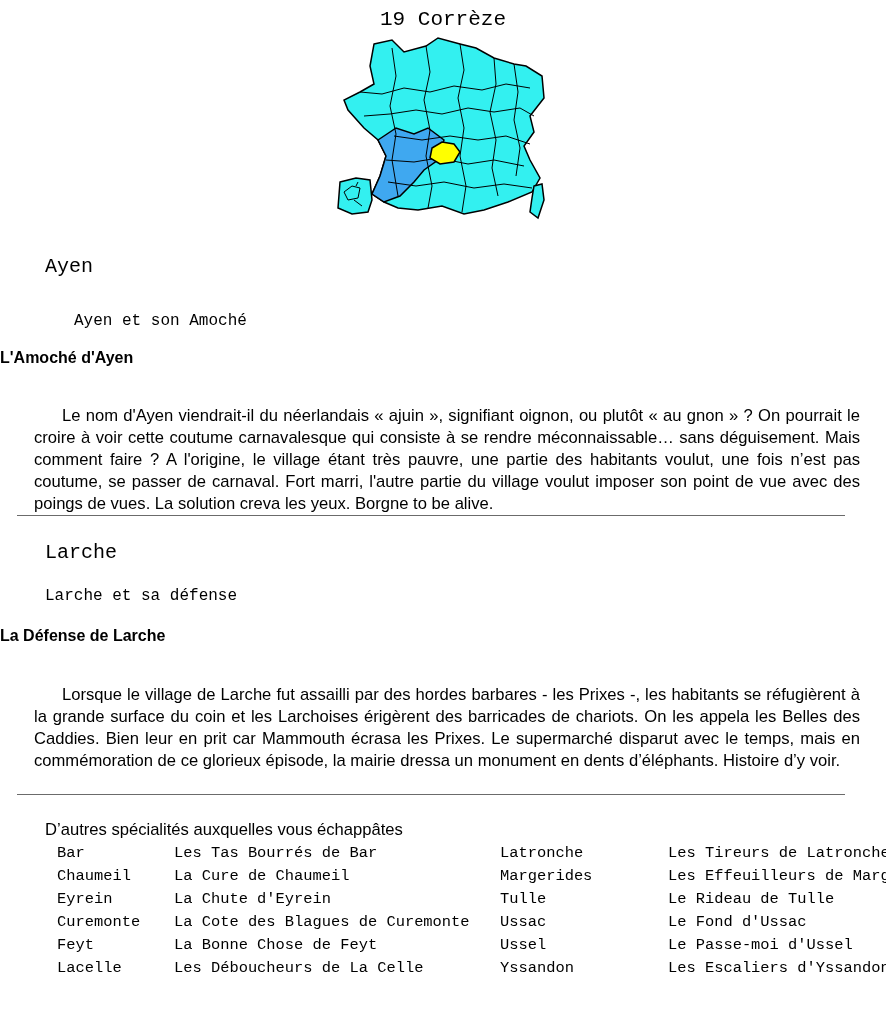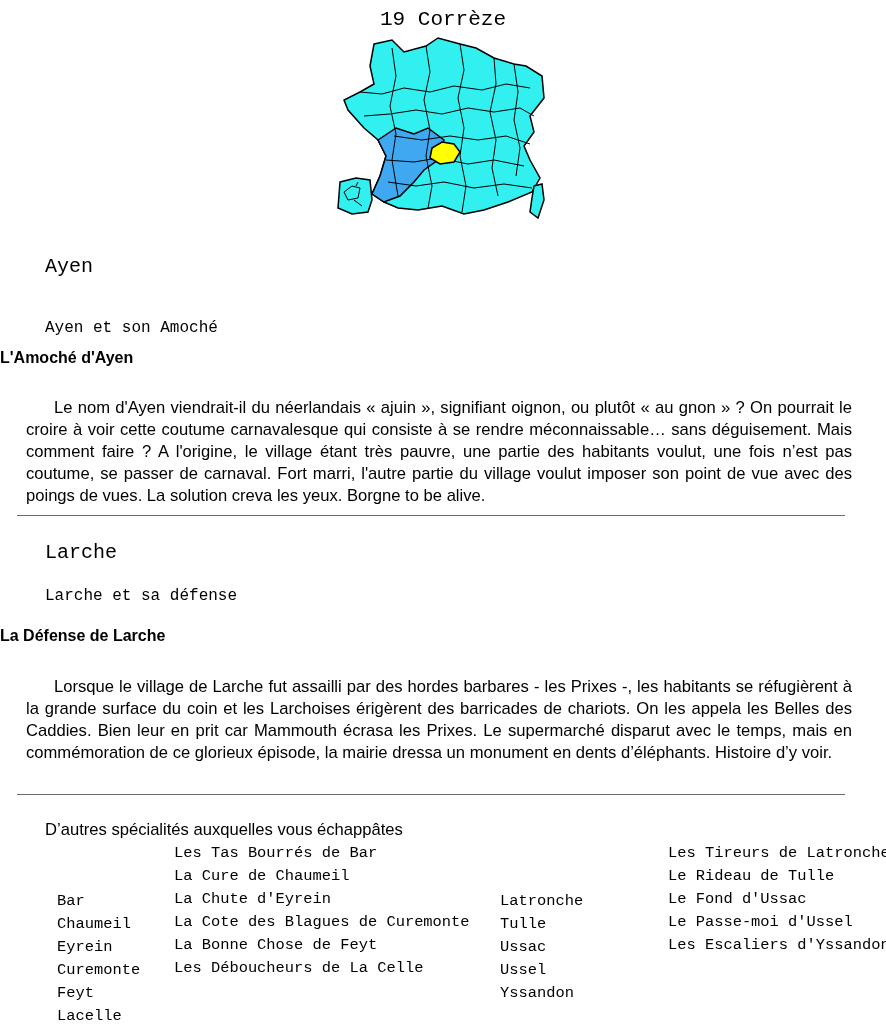--- a/index.html
+++ b/index.html
@@ -50,21 +50,21 @@
       font-weight: bold;
     }
     .article-body {
       position: absolute;
       left: 18px;
       width: 826px;
       font-size: 16.6px;
       line-height: 22px;
       text-align: justify;
       text-indent: 28px;
-      margin: 8px;
+      margin: 16px;
     }
     .divider {
       position: absolute;
       left: 17px;
       width: 828px;
       height: 0;
       border-top: 1.5px solid #6b6b6b;
     }
     .others-title {
       position: absolute;
@@ -76,21 +76,21 @@
       position: absolute;
       top: 842px;
       font-size: 15.4px;
     }
     .others-table .row {
       height: 23px;
       line-height: 23px;
       white-space: nowrap;
       position: relative;
     }
-    .others-table .place { position: absolute; left: 0; margin-top: 48px; }
+    .others-table .place { position: absolute; left: 0; }
     .others-table .spec { position: absolute; }
     .col-left { left: 57px; width: 400px; }
     .col-left .spec { left: 117px; }
     .col-right { left: 500px; width: 380px; }
     .col-right .spec { left: 128px; margin-left: 40px; }
   </style>
 </head>
 <body>
 
 <div class="page-title serif">19 Corrèze</div>
@@ -118,21 +118,21 @@
     <path d="M98,112 L108,106 L120,108 L126,116 L120,126 L106,128 L96,122 Z" fill="#ffff00" stroke="#000" stroke-width="1.5"></path>
 
     <path d="M6,146 L22,142 L36,144 L38,164 L34,176 L18,178 L4,172 Z" fill="#33f0f0" stroke="#000" stroke-width="1.5"></path>
     <path d="M10,156 L18,150 L26,152 L24,162 L14,164 Z M20,164 L28,170 M24,146 L22,150" fill="none" stroke="#000" stroke-width="1"></path>
 
     <path d="M200,150 L208,148 L210,164 L204,182 L196,176 L198,162 Z" fill="#33f0f0" stroke="#000" stroke-width="1.5"></path>
   </svg>
 </div>
 
 <div class="section-title serif" style="top:255px;">Ayen</div>
-<div class="section-sub serif" style="top:319px;">Ayen et son Amoché</div>
+<div class="section-sub serif" style="top:312px;margin-left:29px;">Ayen et son Amoché</div>
 <div class="article-heading sans" style="top:349px;">L'Amoché d'Ayen</div>
 <p class="article-body sans" style="top:389px;">Le nom d'Ayen viendrait-il du néerlandais « ajuin », signifiant oignon, ou plutôt « au gnon » ? On pourrait le croire à voir cette coutume carnavalesque qui consiste à se rendre méconnaissable… sans déguisement. Mais comment faire ? A l'origine, le village étant très pauvre, une partie des habitants voulut, une fois n’est pas coutume, se passer de carnaval. Fort marri, l'autre partie du village voulut imposer son point de vue avec des poings de vues. La solution creva les yeux. Borgne to be alive.</p>
 
 <div class="divider" style="top:515px;"></div>
 
 <div class="section-title serif" style="top:541px;">Larche</div>
 <div class="section-sub serif" style="top:587px;">Larche et sa défense</div>
 <div class="article-heading sans" style="top:627px;">La Défense de Larche</div>
 <p class="article-body sans" style="top:668px;">Lorsque le village de Larche fut assailli par des hordes barbares - les Prixes -, les habitants se réfugièrent à la grande surface du coin et les Larchoises érigèrent des barricades de chariots. On les appela les Belles des Caddies. Bien leur en prit car Mammouth écrasa les Prixes. Le supermarché disparut avec le temps, mais en commémoration de ce glorieux épisode, la mairie dressa un monument en dents d’éléphants. Histoire d’y voir.</p>
 
@@ -166,20 +166,24 @@
     <span class="spec">Les Déboucheurs de La Celle</span>
   </div>
 </div>
 
 <div class="others-table col-right serif">
   <div class="row">
     <span class="place">Latronche</span>
     <span class="spec">Les Tireurs de Latronche</span>
   </div>
   <div class="row">
+    <span class="place">Margerides</span>
+    <span class="spec">Les Effeuilleurs de Margerides</span>
+  </div>
+  <div class="row">
     <span class="place">Tulle</span>
     <span class="spec">Le Rideau de Tulle</span>
   </div>
   <div class="row">
     <span class="place">Ussac</span>
     <span class="spec">Le Fond d'Ussac</span>
   </div>
   <div class="row">
     <span class="place">Ussel</span>
     <span class="spec">Le Passe-moi d'Ussel</span>

